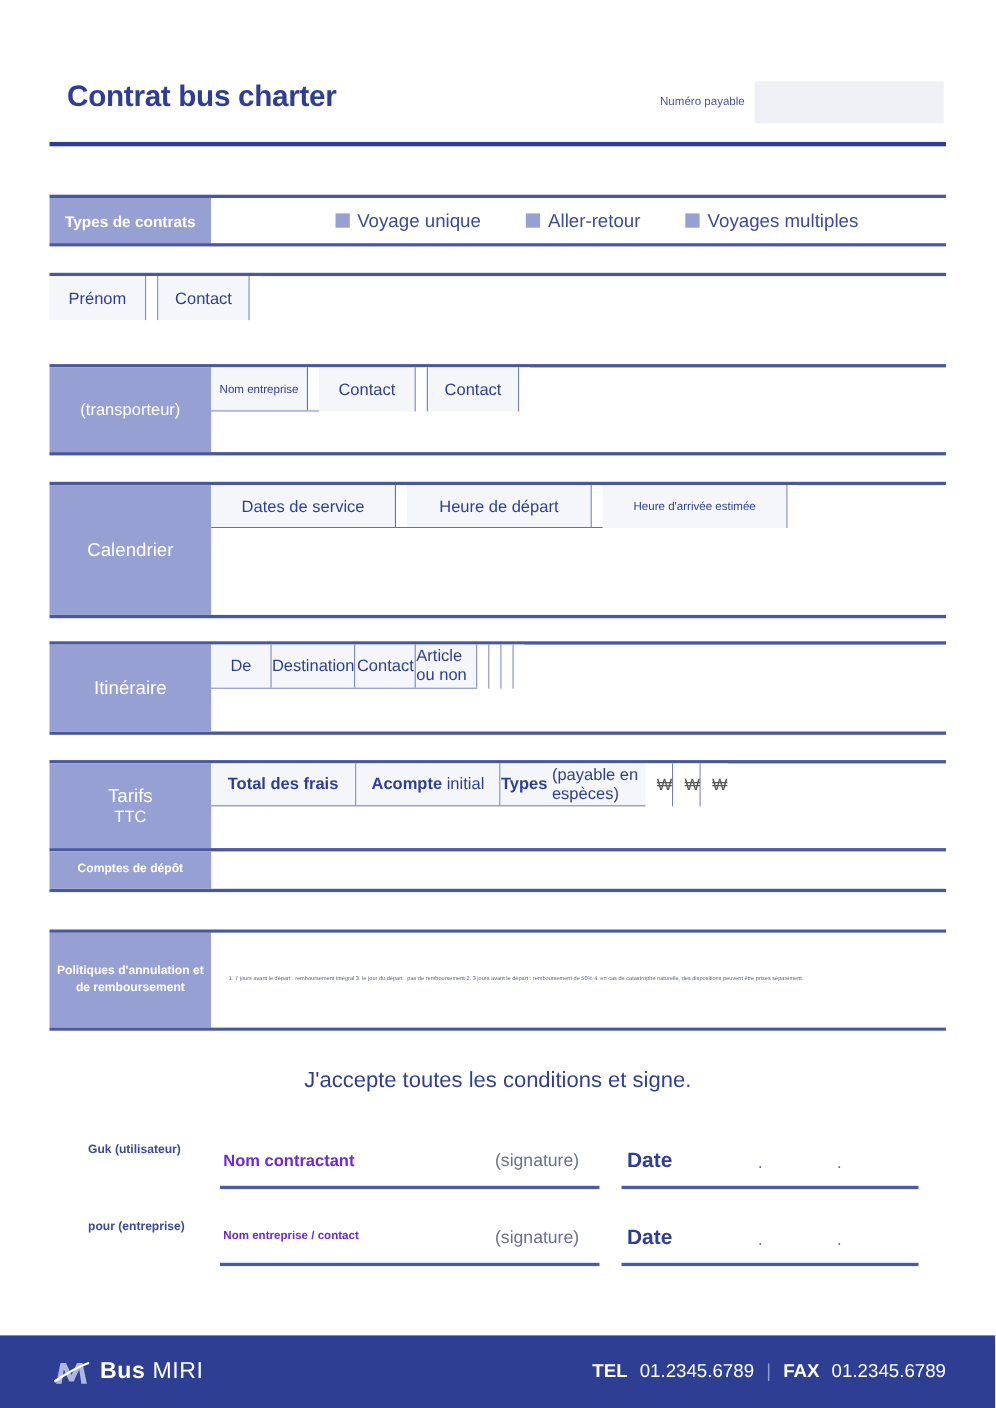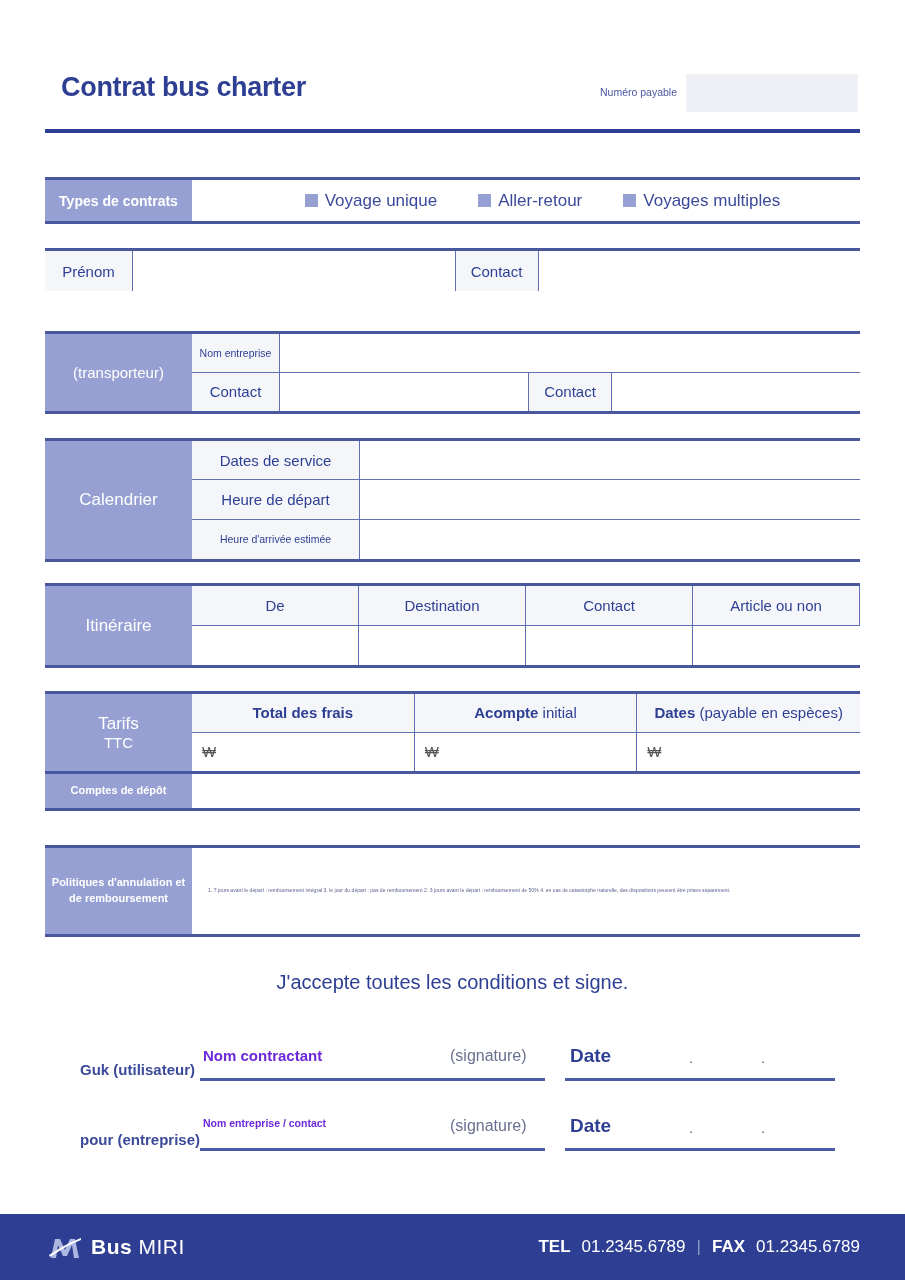--- a/index.html
+++ b/index.html
@@ -56,21 +56,21 @@
     background: #97a0d3;
     color: #ffffff;
     display: flex; flex-direction: column;
     align-items: center; justify-content: center;
     text-align: center;
     flex: 0 0 147px;
   }
   .labelcell .l1 { font-size: 17px; }
   .labelcell .l2 { font-size: 15px; }
   .labelcell.small { font-size: 11px; font-weight: bold; line-height: 1.45; }
-  .fieldcol { flex: 1 1 auto; display: flex; flex-direction: column; }
+  .fieldcol { flex: 1 1 auto; display: flex; }
   .frow { display: flex; border-bottom: 1px solid #6170b5; }
   .frow:last-child { border-bottom: none; }
   .fhdr {
     background: #f4f6fa;
     color: #2e3f93;
     display: flex; align-items: center; justify-content: center;
     font-size: 15px;
     border-right: 1px solid #6170b5;
   }
   .fval {
@@ -144,22 +144,22 @@
   }
 
   
   .accept {
     position: absolute; left: 0; right: 0; top: 971px;
     text-align: center; font-size: 20px; color: #2e3f93;
   }
   .sigs { position: absolute; left: 45px; top: 1035px; width: 815px; }
   .sigrow { position: relative; height: 70px; }
   .sig-party {
-    position: absolute; left: 35px; top: 26px;
-    font-size: 15px; font-weight: bold; color: #3b4a99;
+    position: absolute; left: 35px; top: 4px;
+    font-size: 11px; font-weight: bold; color: #3b4a99;
   }
   .sig-name-wrap {
     position: absolute; left: 155px; top: 0; width: 345px; height: 46px;
     border-bottom: 3px solid #4a5ca8;
   }
   .sig-name { position: absolute; left: 3px; top: 12px; color: #6d28d9; }
   .sig-name.big { font-size: 15px; font-weight: bold; }
   .sig-name.small { font-size: 10.5px; font-weight: bold; }
   .sig-word {
     position: absolute; left: 405px; top: 12px;
@@ -320,21 +320,21 @@
       </div>
       <div class="fieldcol">
         <div class="frow">
           <div class="fhdr cell3">
             <span class="hdr-strong">Total des frais</span>
           </div>
           <div class="fhdr cell3">
             <span class="hdr-strong">Acompte</span>&nbsp;<span class="hdr-light">initial</span>
           </div>
           <div class="fhdr cell3 last" style="border-right:none">
-            <span class="hdr-strong">Dates</span>&nbsp;<span class="hdr-light">(payable en espèces)</span>
+            <span class="hdr-strong">Types</span>&nbsp;<span class="hdr-light">(payable en espèces)</span>
           </div>
         </div>
         <div class="frow">
           <div class="fval cell3">
             <span class="won">₩</span>
           </div>
           <div class="fval cell3">
             <span class="won">₩</span>
           </div>
           <div class="fval cell3 last">

